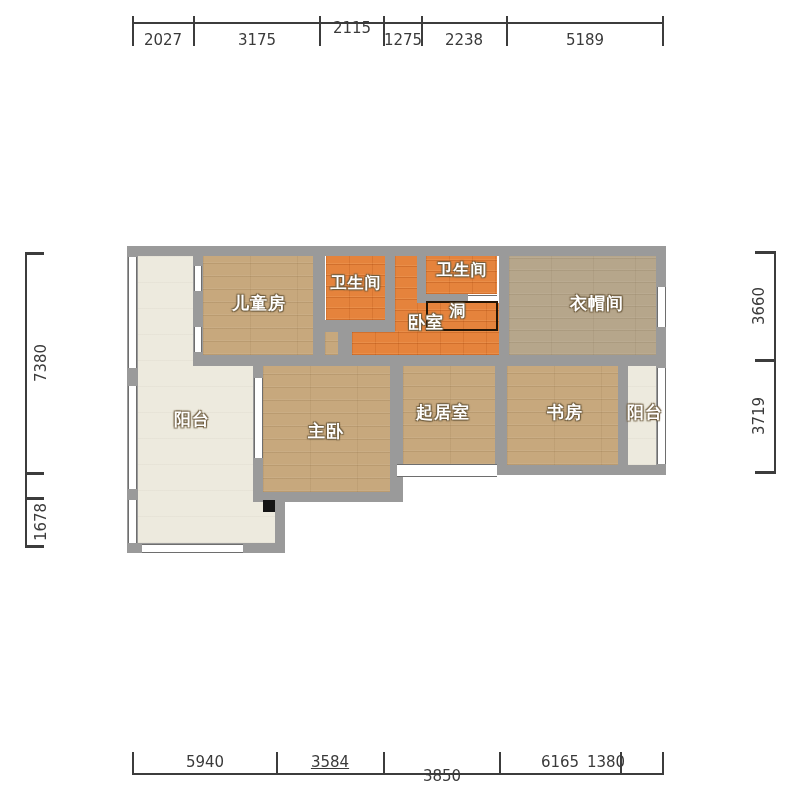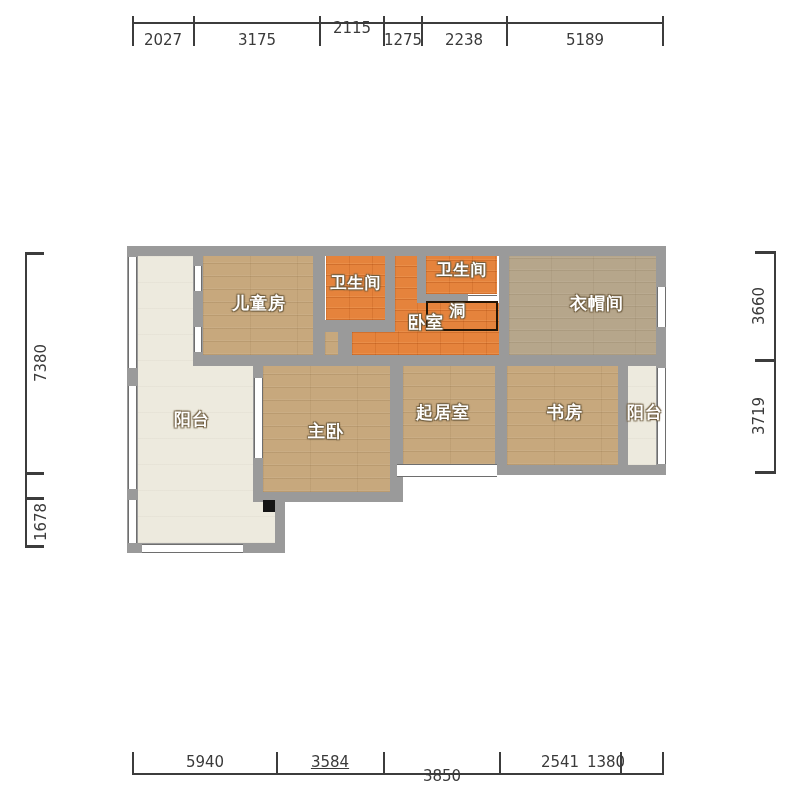--- a/index.html
+++ b/index.html
@@ -126,21 +126,21 @@
     <div class="dim-line" style="left:133px;top:773px;width:530px;height:2px;"></div>
     <div class="tick" style="left:132px;top:752px;width:2px;height:23px;"></div>
     <div class="tick" style="left:276px;top:752px;width:2px;height:23px;"></div>
     <div class="tick" style="left:383px;top:752px;width:2px;height:23px;"></div>
     <div class="tick" style="left:499px;top:752px;width:2px;height:23px;"></div>
     <div class="tick" style="left:620px;top:752px;width:2px;height:23px;"></div>
     <div class="tick" style="left:662px;top:752px;width:2px;height:23px;"></div>
     <div class="dim-label" style="left:205px;top:762px;">5940</div>
     <div class="dim-label" style="left:330px;top:762px;text-decoration:underline;">3584</div>
     <div class="dim-label" style="left:442px;top:762px;margin-top:14px;">3850</div>
-    <div class="dim-label" style="left:560px;top:762px;">2541</div>
+    <div class="dim-label" style="left:560px;top:762px;">6165</div>
     <div class="dim-label" style="left:606px;top:762px;">1380</div>
   </div>
 
   <div>
     <div class="dim-line" style="left:25px;top:253px;width:2px;height:294px;"></div>
     <div class="tick" style="left:25px;top:252px;width:19px;height:3px;"></div>
     <div class="tick" style="left:25px;top:472px;width:19px;height:3px;"></div>
     <div class="tick" style="left:25px;top:497px;width:19px;height:3px;"></div>
     <div class="tick" style="left:25px;top:545px;width:19px;height:3px;"></div>
     <div class="dim-label rot" style="left:41px;top:363px;">7380</div>

